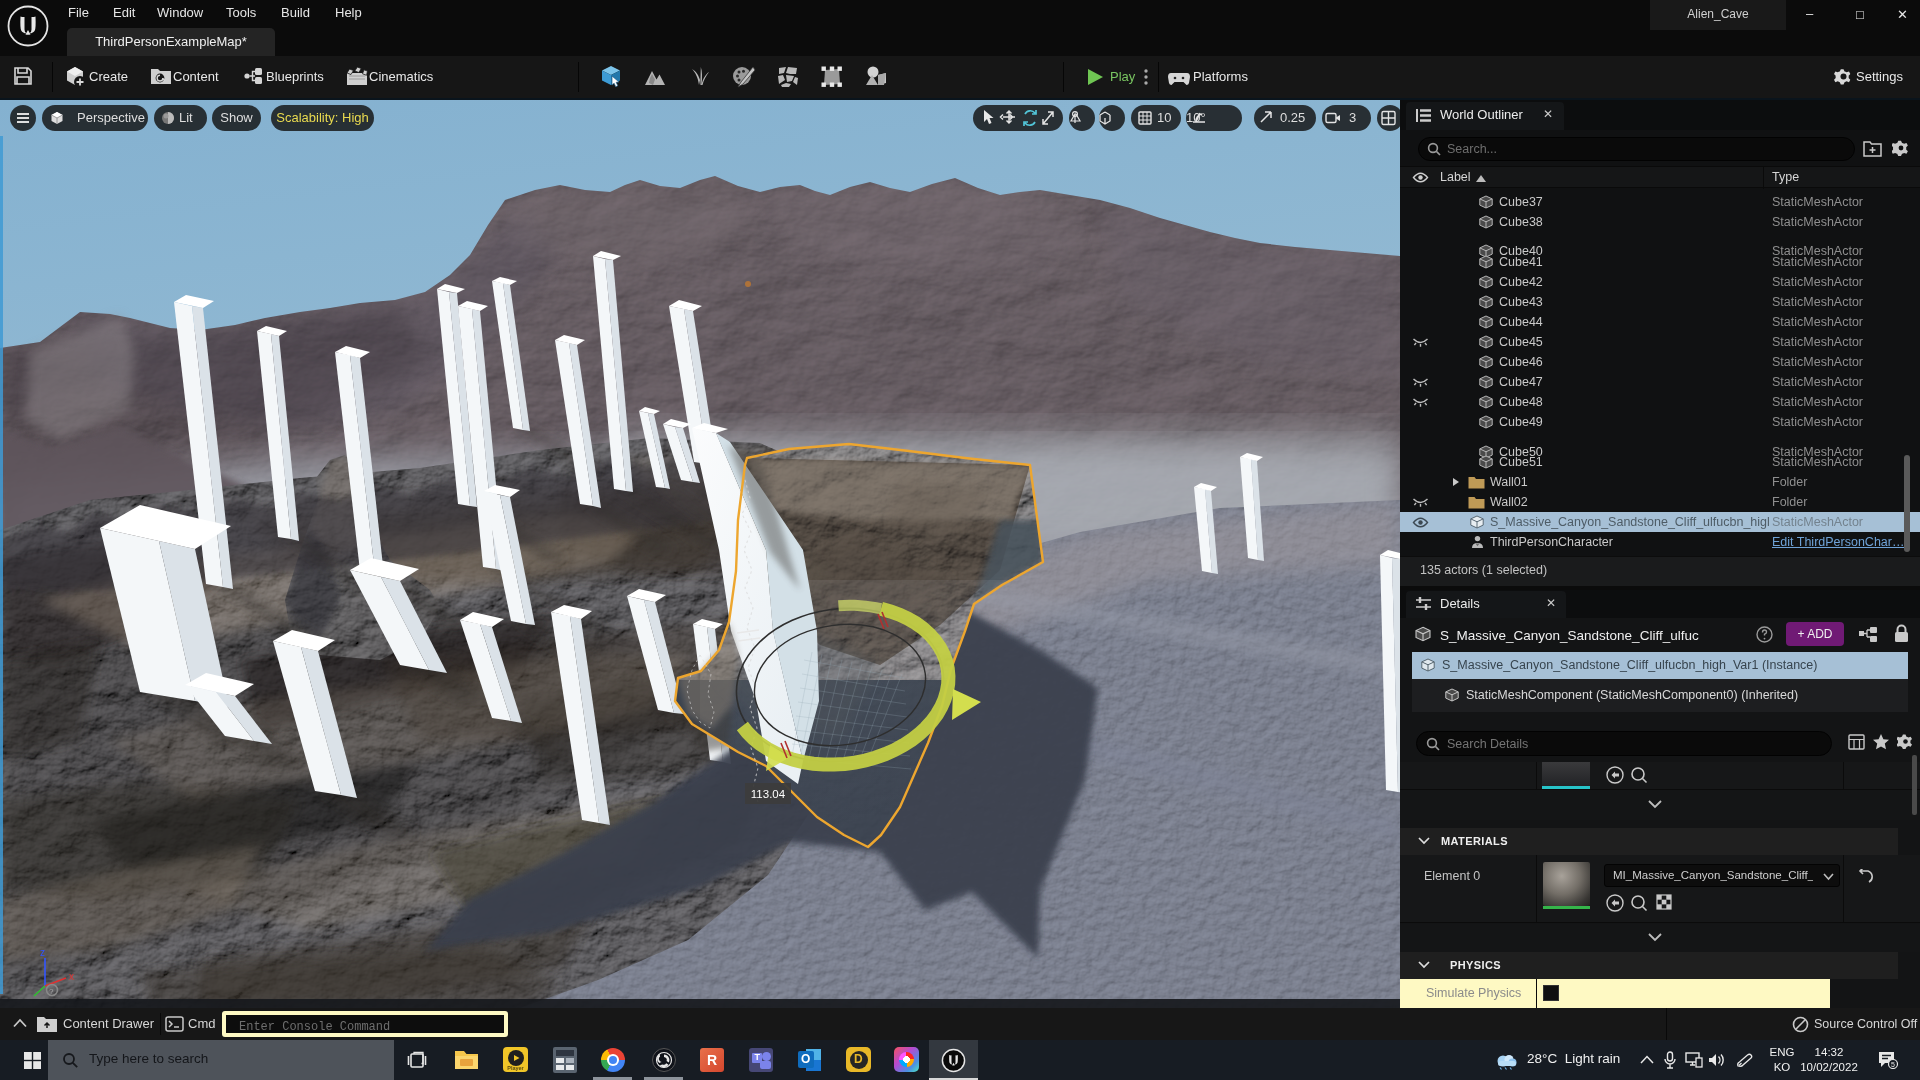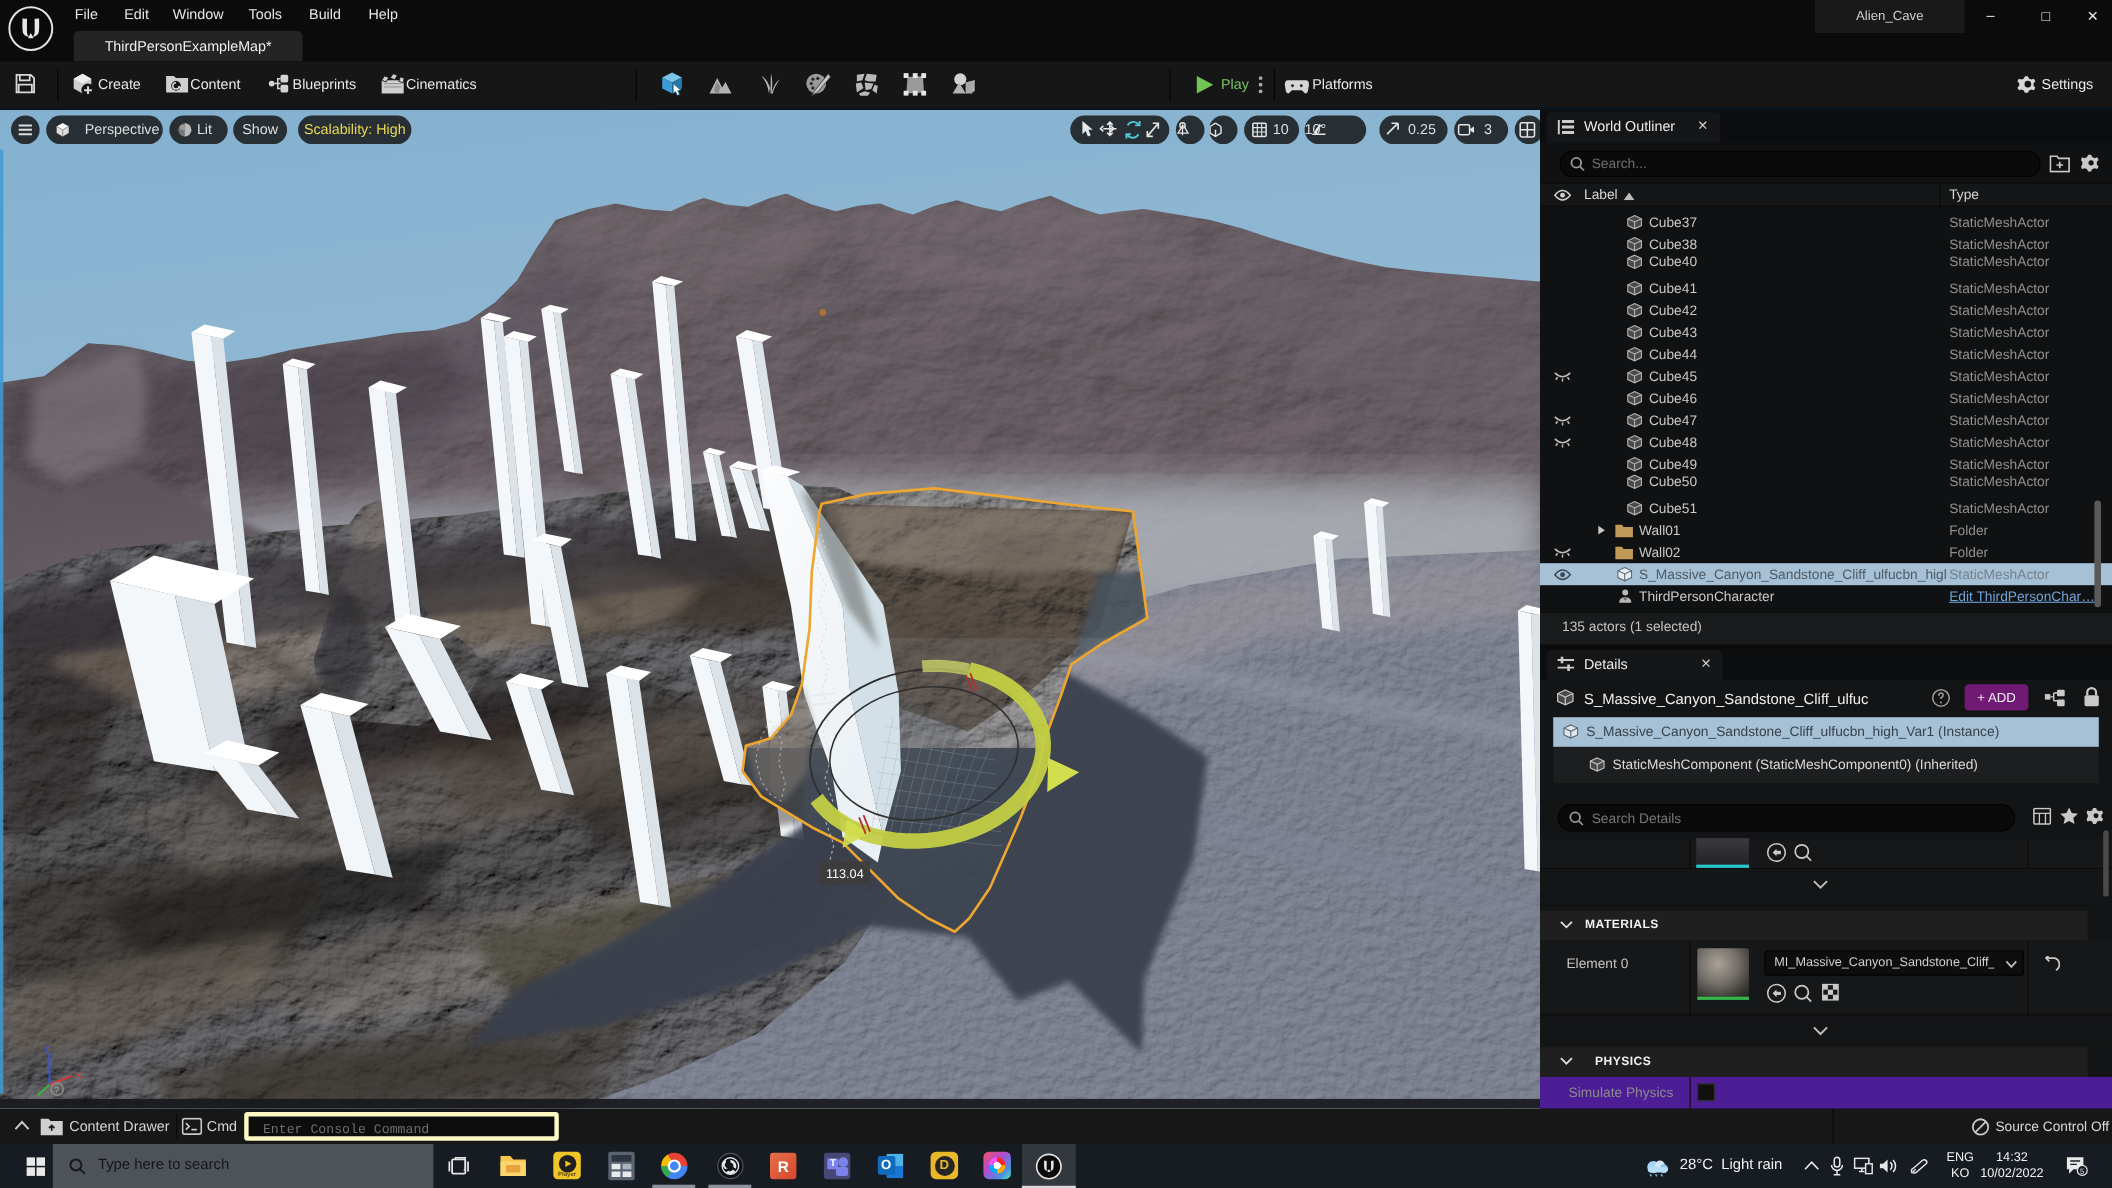--- a/index.html
+++ b/index.html
@@ -509,21 +509,21 @@
         <span class="otype">StaticMeshActor</span>
       </div>
 <div class="orow" style="top:20px;">
         <svg class="abs" style="left:78px;top:3px" width="16" height="14" viewBox="0 0 16 14">
           <path d="M8 1 l6.2 2.9 v6.2 L8 13 l-6.2-2.9 V3.9z" fill="#4a4a4a" stroke="#b5b5b5" stroke-width="1"></path>
           <path d="M1.8 3.9 L8 6.8 l6.2-2.9 M8 6.8 V13" stroke="#b5b5b5" stroke-width="1" fill="none"></path>
         </svg>
         <span style="position:absolute;left:99px">Cube38</span>
         <span class="otype">StaticMeshActor</span>
       </div>
-<div class="orow" style="top:36px;padding-left:20px;">
+<div class="orow" style="top:49px;padding-left:20px;">
         <svg class="abs" style="left:78px;top:3px" width="16" height="14" viewBox="0 0 16 14">
           <path d="M8 1 l6.2 2.9 v6.2 L8 13 l-6.2-2.9 V3.9z" fill="#4a4a4a" stroke="#b5b5b5" stroke-width="1"></path>
           <path d="M1.8 3.9 L8 6.8 l6.2-2.9 M8 6.8 V13" stroke="#b5b5b5" stroke-width="1" fill="none"></path>
         </svg>
         <span style="position:absolute;left:99px">Cube40</span>
         <span class="otype">StaticMeshActor</span>
       </div>
 <div class="orow" style="top:60px;">
         <svg class="abs" style="left:78px;top:3px" width="16" height="14" viewBox="0 0 16 14">
           <path d="M8 1 l6.2 2.9 v6.2 L8 13 l-6.2-2.9 V3.9z" fill="#4a4a4a" stroke="#b5b5b5" stroke-width="1"></path>
@@ -601,21 +601,21 @@
         <span class="otype">StaticMeshActor</span>
       </div>
 <div class="orow" style="top:220px;">
         <svg class="abs" style="left:78px;top:3px" width="16" height="14" viewBox="0 0 16 14">
           <path d="M8 1 l6.2 2.9 v6.2 L8 13 l-6.2-2.9 V3.9z" fill="#4a4a4a" stroke="#b5b5b5" stroke-width="1"></path>
           <path d="M1.8 3.9 L8 6.8 l6.2-2.9 M8 6.8 V13" stroke="#b5b5b5" stroke-width="1" fill="none"></path>
         </svg>
         <span style="position:absolute;left:99px">Cube49</span>
         <span class="otype">StaticMeshActor</span>
       </div>
-<div class="orow" style="top:236px;text-decoration:underline;">
+<div class="orow" style="top:250px;text-decoration:underline;">
         <svg class="abs" style="left:78px;top:3px" width="16" height="14" viewBox="0 0 16 14">
           <path d="M8 1 l6.2 2.9 v6.2 L8 13 l-6.2-2.9 V3.9z" fill="#4a4a4a" stroke="#b5b5b5" stroke-width="1"></path>
           <path d="M1.8 3.9 L8 6.8 l6.2-2.9 M8 6.8 V13" stroke="#b5b5b5" stroke-width="1" fill="none"></path>
         </svg>
         <span style="position:absolute;left:99px">Cube50</span>
         <span class="otype">StaticMeshActor</span>
       </div>
 <div class="orow" style="top:260px;">
         <svg class="abs" style="left:78px;top:3px" width="16" height="14" viewBox="0 0 16 14">
           <path d="M8 1 l6.2 2.9 v6.2 L8 13 l-6.2-2.9 V3.9z" fill="#4a4a4a" stroke="#b5b5b5" stroke-width="1"></path>
@@ -786,21 +786,21 @@
   </div>
   <div class="abs" style="left:0;top:334px;width:520px;height:28px;background:#141516">
       <svg class="abs" style="left:248px;top:9px" width="14" height="9" viewBox="0 0 14 9">
         <path d="M1 1 l6 6 l6-6" fill="none" stroke="#bdbdbd" stroke-width="1.8"></path>
       </svg>
     </div>
   <div class="secthead" style="top:362px"><svg style="position:absolute;left:18px;top:9px" width="12" height="8" viewBox="0 0 12 8">
         <path d="M1 1 l5 5 l5-5" fill="none" stroke="#ddd" stroke-width="1.7"></path>
       </svg><span style="margin-left:50px;letter-spacing:0.4px">PHYSICS</span></div>
   <div class="abs" style="left:512px;top:165px;width:5px;height:60px;background:#4a4a4a;border-radius:2px"></div>
-    <div class="abs" style="left:0;top:389px;width:520px;height:29px;background:#4c1d95">
+    <div class="abs" style="left:0;top:389px;width:430px;height:29px;background:#fef9c3">
     <div class="abs" style="left:136px;top:0;width:1px;height:29px;background:#0b0b0b"></div>
     <div class="abs" style="left:26px;top:7px;font-size:12.5px;color:#8b8b8b">Simulate Physics</div>
     <div class="abs" style="left:143px;top:6px;width:16px;height:16px;background:#101010;border:1px solid #333"></div>
   </div>
 </div>
 
 <div id="statusbar">
   <svg class="abs" style="left:13px;top:10px" width="14" height="10" viewBox="0 0 14 10">
       <path d="M1 8.5 L7 2 l6 6.5" fill="none" stroke="#c9c9c9" stroke-width="1.8"></path>
     </svg>

